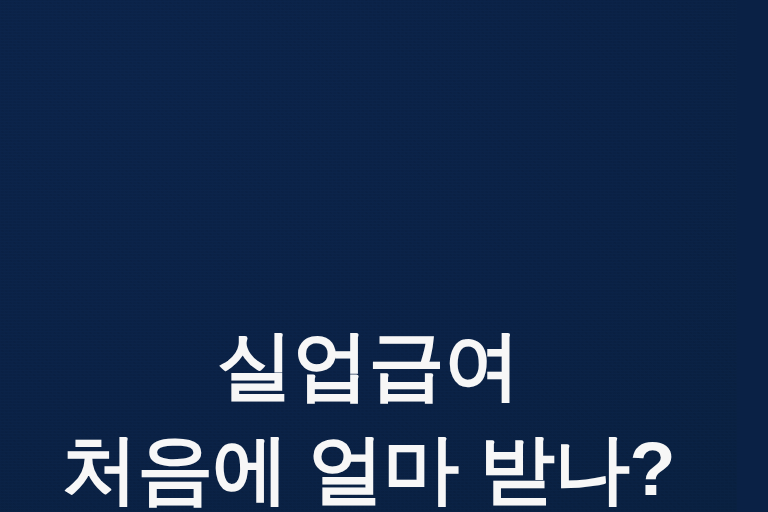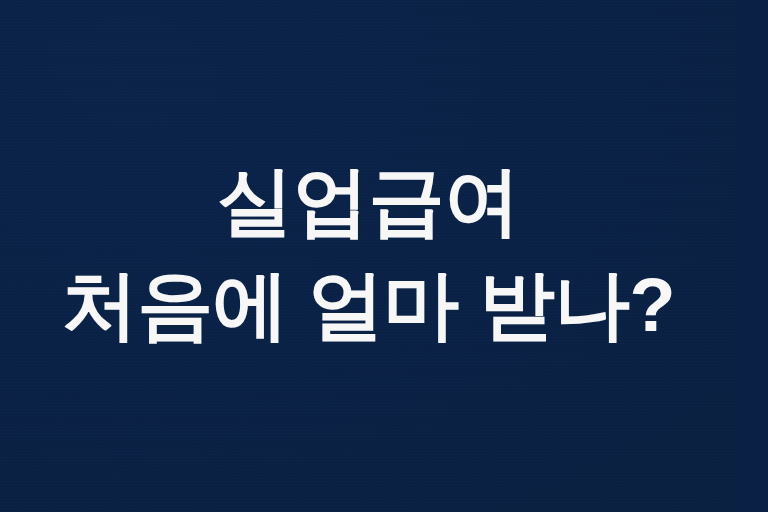--- a/index.html
+++ b/index.html
@@ -21,21 +21,21 @@
     position: relative;
     width: 737px;
     height: 512px;
     box-sizing: border-box;
     overflow: hidden;
     
     background-color: #0b2349;
     background-image:
       radial-gradient(120% 110% at 18% 14%, #0b2349 0%, #0a2145 58%, #092040 100%);
     display: flex;
-    align-items: center;
+    align-items: flex-end;
     justify-content: center;
   }
 
   
   .noise-overlay {
     position: absolute;
     inset: 0;
     pointer-events: none;
     opacity: 0.055;
     background-image:

